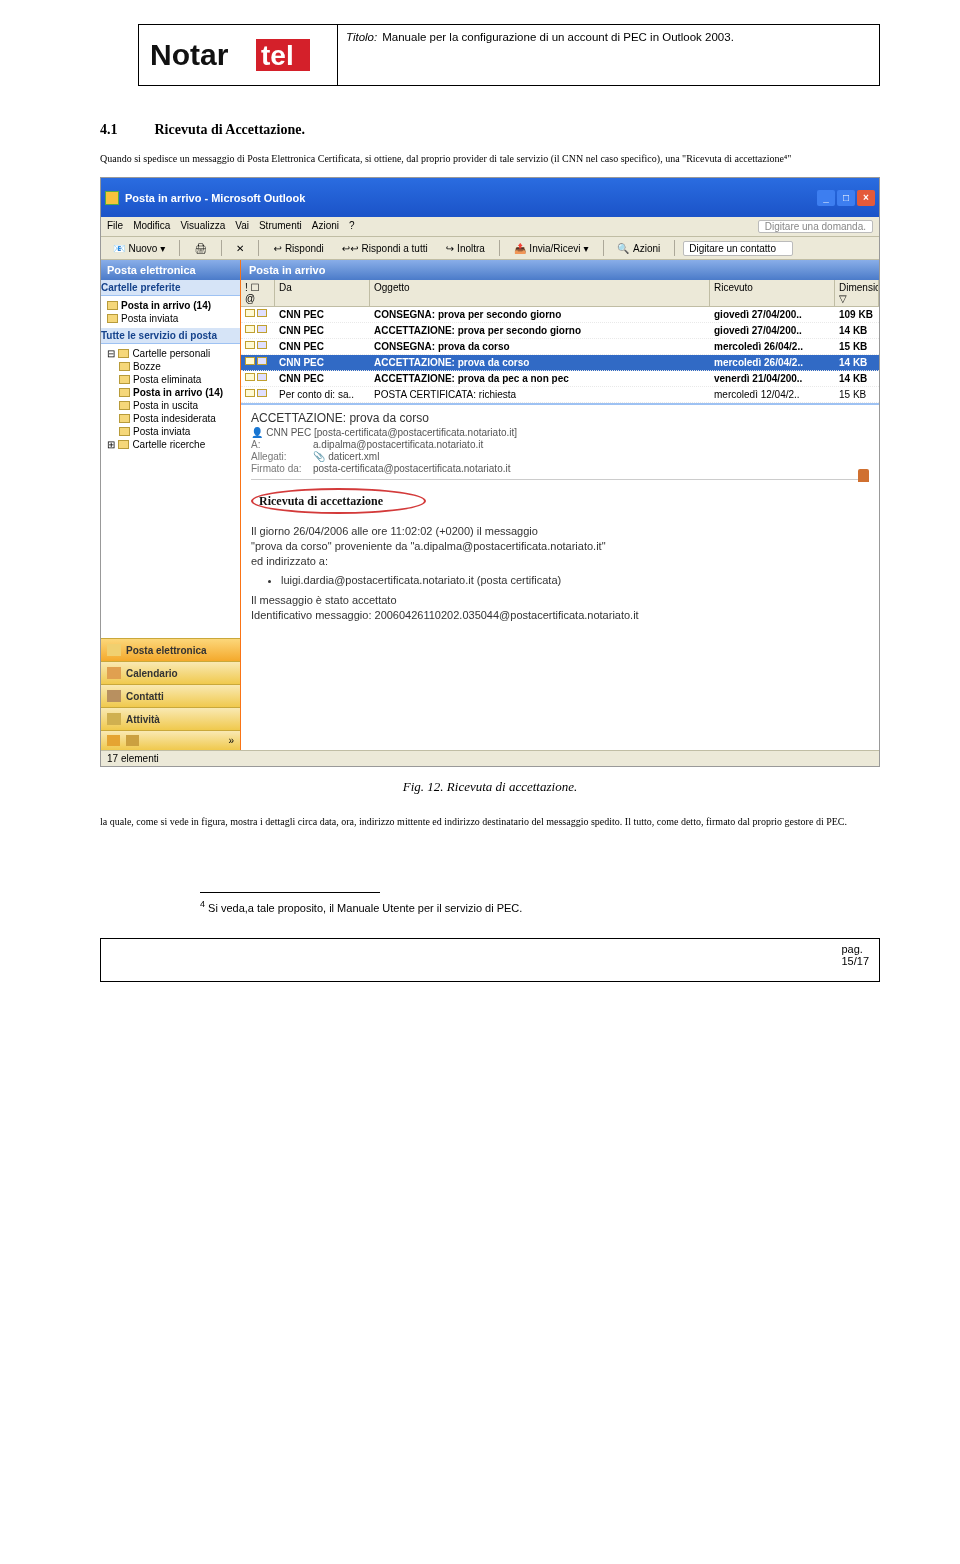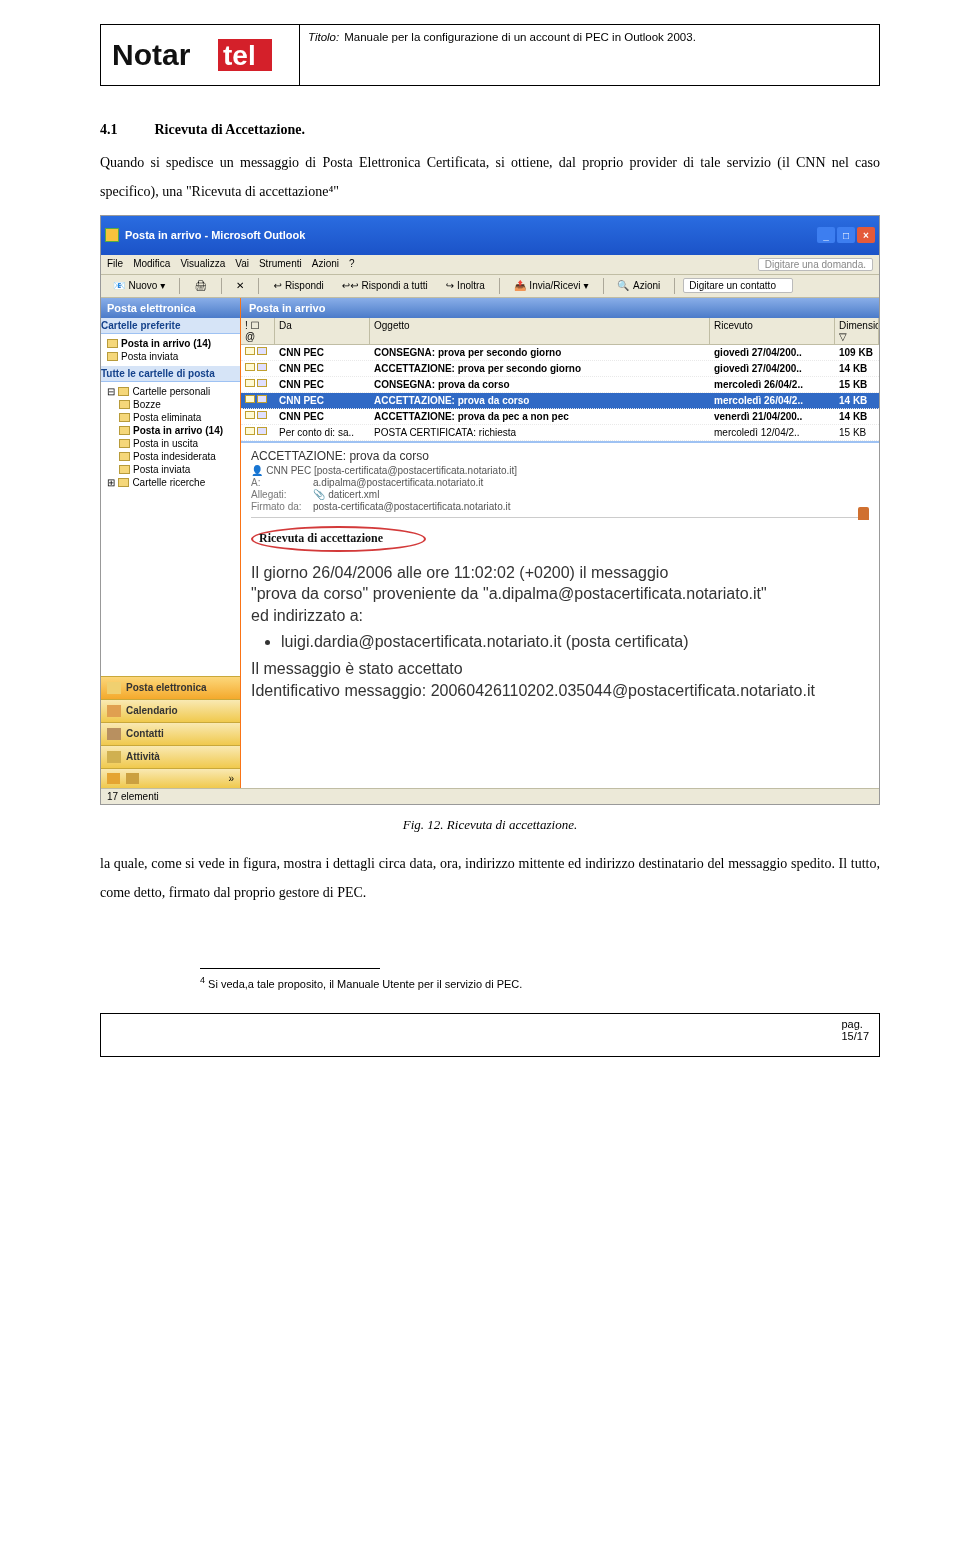--- a/index.html
+++ b/index.html
@@ -19,20 +19,21 @@
     display: flex;
     margin-bottom: 36px;
   }
   .logo-box {
     border: 1.5px solid #000;
     width: 200px;
     height: 62px;
     display: flex;
     align-items: center;
     justify-content: center;
+    margin-left: 38px;
   }
   .logo-svg { display: block; }
   .title-box {
     border-top: 1.5px solid #000;
     border-bottom: 1.5px solid #000;
     border-right: 1.5px solid #000;
     flex: 1;
     display: flex;
     align-items: flex-start;
     padding: 6px 8px;
@@ -42,21 +43,21 @@
   .title-label { font-style: italic; margin-right: 5px; }
   
   .sect-heading {
     font-weight: bold;
     font-size: 14px;
     margin: 16px 0 10px 0;
     display: flex;
     gap: 37px;
   }
   .body-text {
-    font-size: 14px;
+    font-size: 10px;
     line-height: 2.1;
     text-align: justify;
     margin: 0 0 8px 0;
   }
   
   .figure {
     width: 100%;
     border: 1px solid #999;
     font-family: Tahoma, Arial, sans-serif;
     font-size: 10px;
@@ -266,21 +267,21 @@
     height: 26px;
     display: flex;
     align-items: center;
     padding-left: 6px;
     font-family: 'Times New Roman', serif;
     font-weight: bold;
     font-size: 12px;
     color: #111;
     margin-bottom: 10px;
   }
-  .rp-body { font-size: 16px; color: #333; line-height: 1.35; }
+  .rp-body { font-size: 11px; color: #333; line-height: 1.35; }
   .rp-body ul { margin: 4px 0 6px 18px; padding-left: 12px; }
   .statusbar {
     background: #ece9d8;
     font-size: 10px;
     padding: 2px 6px;
     border-top: 1px solid #c0bda4;
   }
   .fig-caption {
     text-align: center;
     font-style: italic;
@@ -385,21 +386,21 @@
         <div class="nav-list">
           <div class="nav-item bold">
               <span class="nico"></span>
               <span>Posta in arrivo (14)</span>
             </div>
           <div class="nav-item">
               <span class="nico"></span>
               <span>Posta inviata</span>
             </div>
         </div>
-        <div class="nav-sub">Tutte le cartelle di posta</div>
+        <div class="nav-sub">Tutte le servizio di posta</div>
         <div class="nav-list small">
           <div class="nav-item">⊟ <span class="nico"></span><span>Cartelle personali</span></div>
           <div class="nav-item" style="padding-left:16px">
               <span class="nico"></span>
               <span>Bozze</span>
             </div>
           <div class="nav-item" style="padding-left:16px">
               <span class="nico"></span>
               <span>Posta eliminata</span>
             </div>

